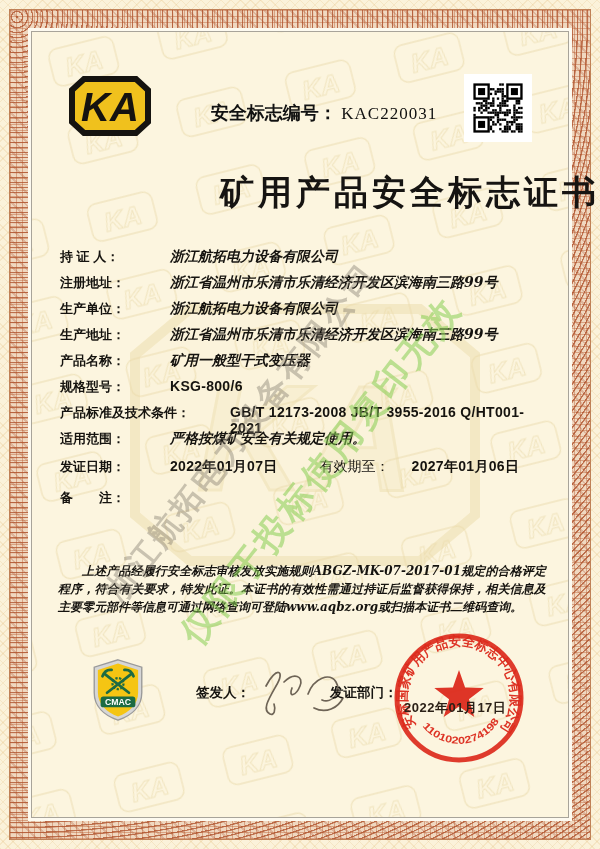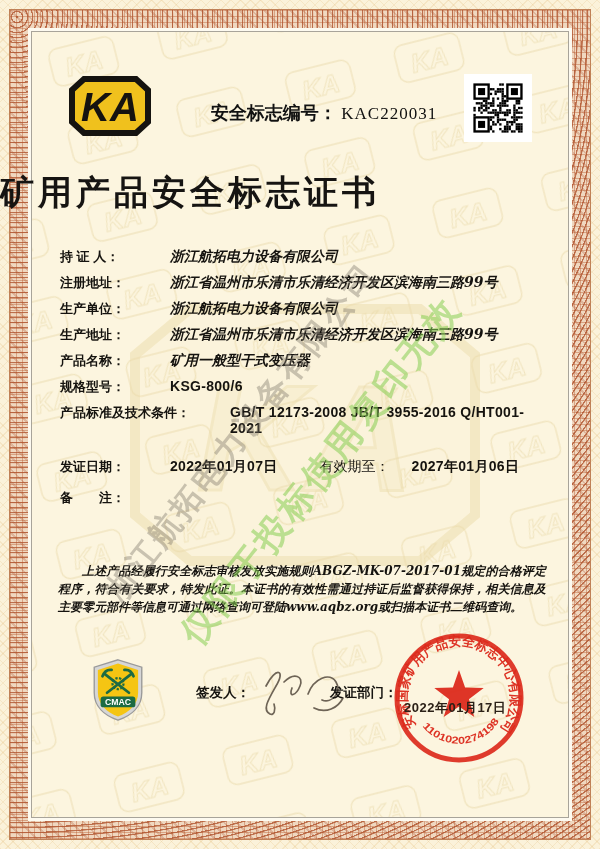--- a/index.html
+++ b/index.html
@@ -30,21 +30,21 @@
   }
   .tilelayer{position:absolute;left:32px;top:32px;z-index:3;opacity:.85;pointer-events:none;}
   .big-ka{position:absolute;left:95px;top:295px;z-index:3;opacity:.5;pointer-events:none;}
   .abs{position:absolute;}
   
   .ka-logo{left:64px;top:76px;z-index:5;}
   .header-line{left:0;right:0;top:101px;text-align:center;padding-left:48px;z-index:5;}
   .header-line .lbl{font-weight:bold;font-size:18px;color:#111;}
   .header-line .num{font-family:"Liberation Serif", serif;font-size:17px;color:#111;letter-spacing:1px;}
   .qr{left:464px;top:74px;z-index:5;}
-  .title{left:0;right:0;top:170px;text-align:left;font-family:Liberation Serif, serif;
+  .title{left:0;right:0;top:170px;text-align:right;font-family:Liberation Serif, serif;
     font-weight:900;font-size:34px;color:#161412;letter-spacing:4px;z-index:5;}
   
   .row{left:60px;width:492px;display:flex;align-items:flex-start;z-index:5;}
   .row .lbl{flex:0 0 110px;font-weight:bold;font-size:13px;color:#15130f;white-space:nowrap;}
   .row.wide .lbl{flex:0 0 auto;margin-right:40px;}
   .val-kai{font-family:"DejaVu Serif", serif;font-style:italic;font-weight:bold;font-size:14px;color:#15130f;}
   .val-num{font-weight:bold;font-size:14px;color:#15130f;letter-spacing:.3px;}
   .row .lbl2{font-weight:normal;font-size:14px;color:#15130f;margin-left:42px;margin-right:22px;white-space:nowrap;}
   
   .para{left:58px;width:488px;top:563px;z-index:5;
@@ -278,20 +278,24 @@
     <span class="val-kai">矿用一般型干式变压器</span>
   </div>
   <div class="abs row" style="top:378px">
     <span class="lbl">规格型号：</span>
     <span class="val-num">KSG-800/6</span>
   </div>
   <div class="abs row wide" style="top:404px">
     <span class="lbl">产品标准及技术条件：</span>
     <span class="val-num">GB/T 12173-2008 JB/T 3955-2016 Q/HT001-2021</span>
   </div>
+  <div class="abs row" style="top:430px">
+    <span class="lbl">适用范围：</span>
+    <span class="val-kai">严格按煤矿安全有关规定使用。</span>
+  </div>
 
   <div class="abs row" style="top:458px">
     <span class="lbl">发证日期：</span>
     <span class="val-num">2022年01月07日</span>
     <span class="lbl2">有效期至：</span>
     <span class="val-num">2027年01月06日</span>
   </div>
 
   <div class="abs row" style="top:489px">
     <span class="lbl">备　　注：</span>

